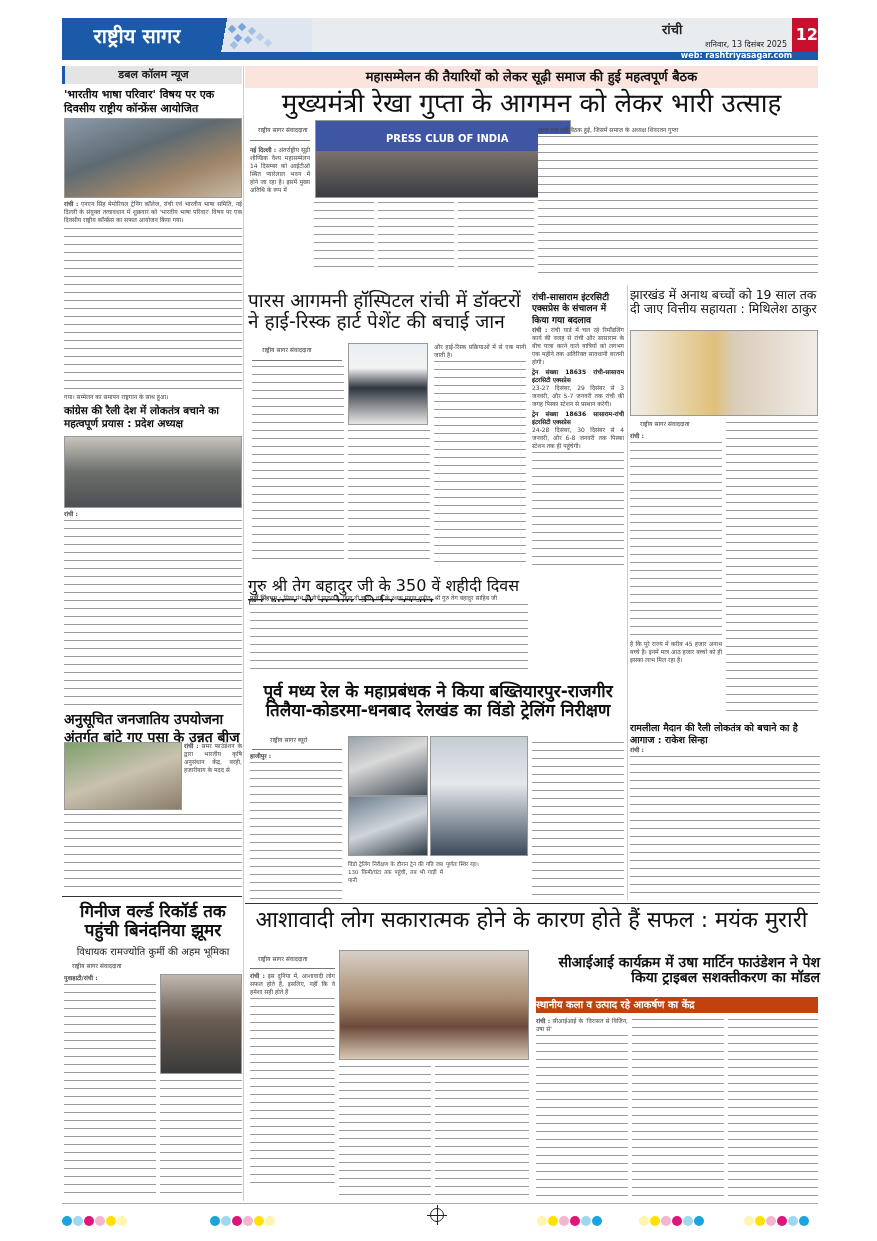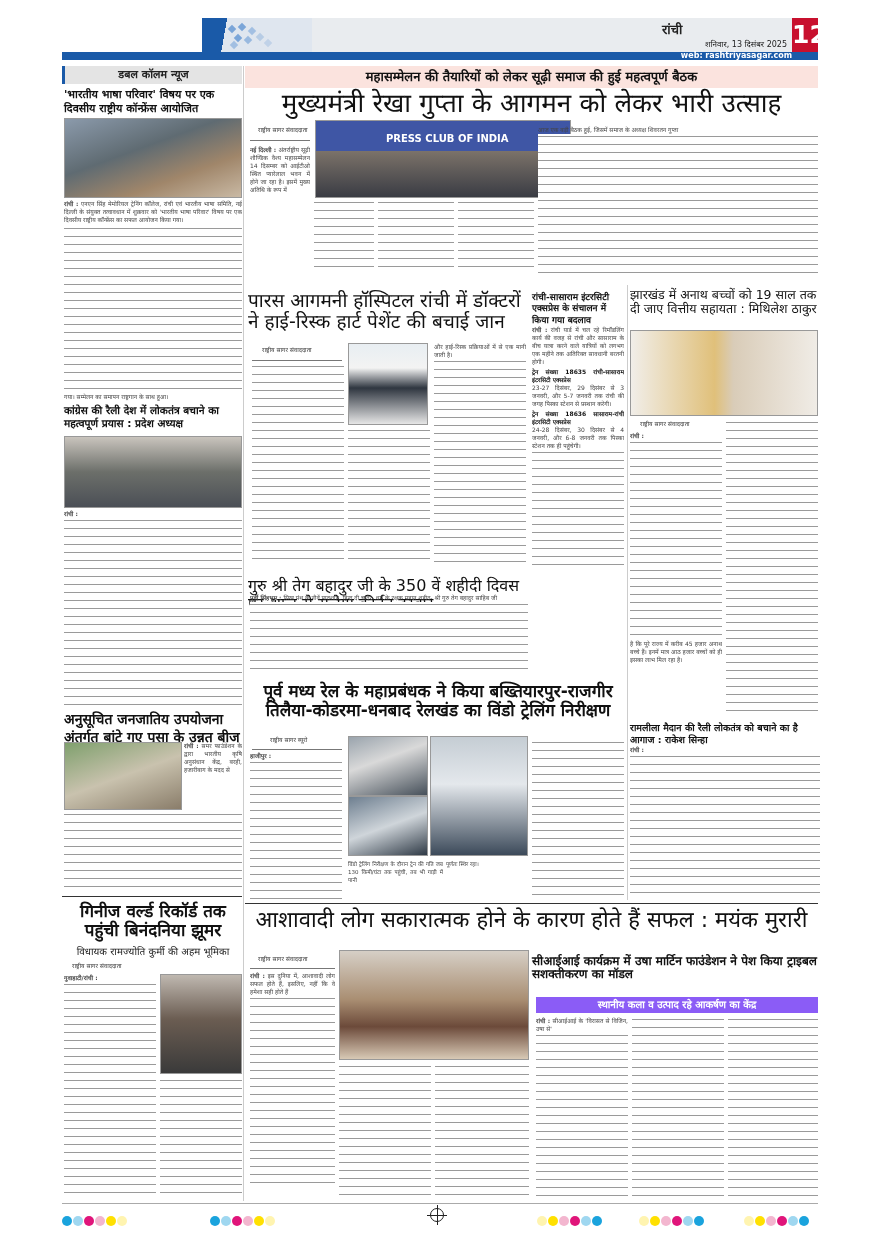--- a/index.html
+++ b/index.html
@@ -7,44 +7,45 @@
 .abs{position:absolute}
 .hdr{left:62px;top:18px;width:756px;height:42px;}
 .hdr-logo{left:0;top:0;width:150px;height:34px;background:#1a5aa8;color:#fff;font-size:20px;font-weight:bold;display:flex;align-items:center;justify-content:center;font-family:"DejaVu Serif",serif}
 .hdr-slant{left:140px;top:0;width:120px;height:34px;background:linear-gradient(100deg,#1a5aa8 0 20%,#dfe6ef 20% 100%)}
 .hdr-dots{left:165px;top:4px;width:60px;height:26px;}
 .hdr-dots span{position:absolute;width:6px;height:6px;background:#7aa5d8;transform:rotate(45deg)}
 .hdr-band{left:250px;top:0;width:480px;height:34px;background:#e9ecef}
 .hdr-title{left:250px;top:0;width:300px;height:34px;font-size:22px;font-weight:bold;text-align:center;line-height:34px;color:#111}
 .hdr-city{left:600px;top:2px;width:125px;text-align:left;font-size:13px;font-weight:bold}
 .hdr-date{left:600px;top:20px;width:125px;text-align:right;font-size:8px}
-.hdr-page{left:730px;top:0;width:26px;height:34px;background:#c8102e;color:#fff;font-weight:bold;font-size:25px;text-align:center;line-height:34px}
+.hdr-page{left:730px;top:0;width:26px;height:34px;background:#c8102e;color:#fff;font-weight:bold;font-size:16px;text-align:right;line-height:34px}
 .hdr-blue{left:0;top:34px;width:756px;height:8px;background:#1a5aa8}
 .hdr-web{left:560px;top:33px;width:170px;height:10px;font-size:8px;color:#fff;text-align:right;font-weight:bold}
 .dcn{left:62px;top:66px;width:180px;height:18px;background:#e4e4e4;border-left:3px solid #1a5aa8;font-size:11px;font-weight:bold;text-align:center;line-height:18px}
 .h-small{font-weight:bold;color:#111;line-height:1.25}
 .body-text{font-size:6px;line-height:8px;color:#444;text-align:justify;overflow:hidden}
 .body-text::before{content:"";}
 .lines{background:repeating-linear-gradient(#fff 0 2px,#9a9a9a 2px 3px,#fff 3px 8px)}
 .photo{background:linear-gradient(160deg,#8b9aab,#5f6b72 40%,#a0866a 70%,#c9b9a4);border:1px solid #999}
 .pink-band{left:245px;top:66px;width:573px;height:22px;background:#fbe3de;font-size:13px;font-weight:bold;text-align:center;line-height:22px;color:#111}
 .h-big{font-family:"DejaVu Sans",sans-serif;color:#111;line-height:1.1}
 .byline{font-size:6px;color:#333}
 .rule{height:1px;background:#777}
-.red-band{background:#8b5cf6;color:#fff;font-weight:bold;text-align:center}
+.red-band{background:#c2410c;color:#fff;font-weight:bold;}
 .dots{top:1211px;height:12px}
 .dots span{display:inline-block;width:10px;height:10px;border-radius:50%;margin-right:1px}
 .crosshair{left:430px;top:1208px;width:14px;height:14px;border:1px solid #222;border-radius:50%}
 .crosshair::before{content:"";position:absolute;left:-4px;top:6px;width:20px;height:1px;background:#222}
 .crosshair::after{content:"";position:absolute;left:6px;top:-4px;width:1px;height:20px;background:#222}
 </style>
 </head>
 <body>
 
 <div class="abs hdr">
+  <div class="abs hdr-logo">राष्ट्रीय सागर</div>
   <div class="abs hdr-slant"></div>
   <div class="abs hdr-band"></div>
   <div class="abs hdr-dots">
     <span style="left:2px;top:4px"></span>
       <span style="left:12px;top:2px"></span>
       <span style="left:22px;top:6px;opacity:.6"></span>
     <span style="left:8px;top:13px"></span>
       <span style="left:18px;top:15px;opacity:.7"></span>
       <span style="left:30px;top:12px;opacity:.4"></span>
     <span style="left:4px;top:20px;opacity:.6"></span>
@@ -174,21 +175,21 @@
 <div class="abs rule" style="left:250px;top:968px;width:85px"></div>
 <div class="abs body-text" style="left:250px;top:972px;width:85px;height:228px">
   <span style="font-weight:bold">रांची :</span>
   <span>इस दुनिया में, आशावादी लोग सफल होते हैं, इसलिए, नहीं कि वे हमेशा सही होते हैं</span>
   <div class="lines" style="height:190px"></div>
 </div>
 <div class="abs photo" style="left:339px;top:950px;width:190px;height:110px;background:linear-gradient(180deg,#d6cfc6,#a98e72 45%,#6c4a3a 70%,#d8c9b5)"></div>
 <div class="abs body-text lines" style="left:339px;top:1064px;width:92px;height:136px"></div>
 <div class="abs body-text lines" style="left:435px;top:1064px;width:94px;height:136px"></div>
 
-<div class="abs h-big" style="left:532px;top:955px;width:288px;font-size:12px;font-weight:bold;text-align:left">सीआईआई कार्यक्रम में उषा मार्टिन फाउंडेशन ने पेश किया ट्राइबल सशक्तीकरण का मॉडल</div>
+<div class="abs h-big" style="left:532px;top:955px;width:288px;font-size:14px;font-weight:bold;text-align:right">सीआईआई कार्यक्रम में उषा मार्टिन फाउंडेशन ने पेश किया ट्राइबल सशक्तीकरण का मॉडल</div>
 <div class="abs red-band" style="left:536px;top:997px;width:282px;height:16px;font-size:10px;line-height:16px">स्थानीय कला व उत्पाद रहे आकर्षण का केंद्र</div>
 <div class="abs body-text" style="left:536px;top:1017px;width:92px;height:183px">
   <span style="font-weight:bold">रांची :</span>
   <span>सीआईआई के 'विरासत से विजिन, उषा से'</span>
   <div class="lines" style="height:170px"></div>
 </div>
 <div class="abs body-text lines" style="left:632px;top:1017px;width:92px;height:183px"></div>
 <div class="abs body-text lines" style="left:728px;top:1017px;width:90px;height:183px"></div>
 
 <div class="abs" style="left:243px;top:66px;width:1px;height:1135px;background:#ccc"></div>

